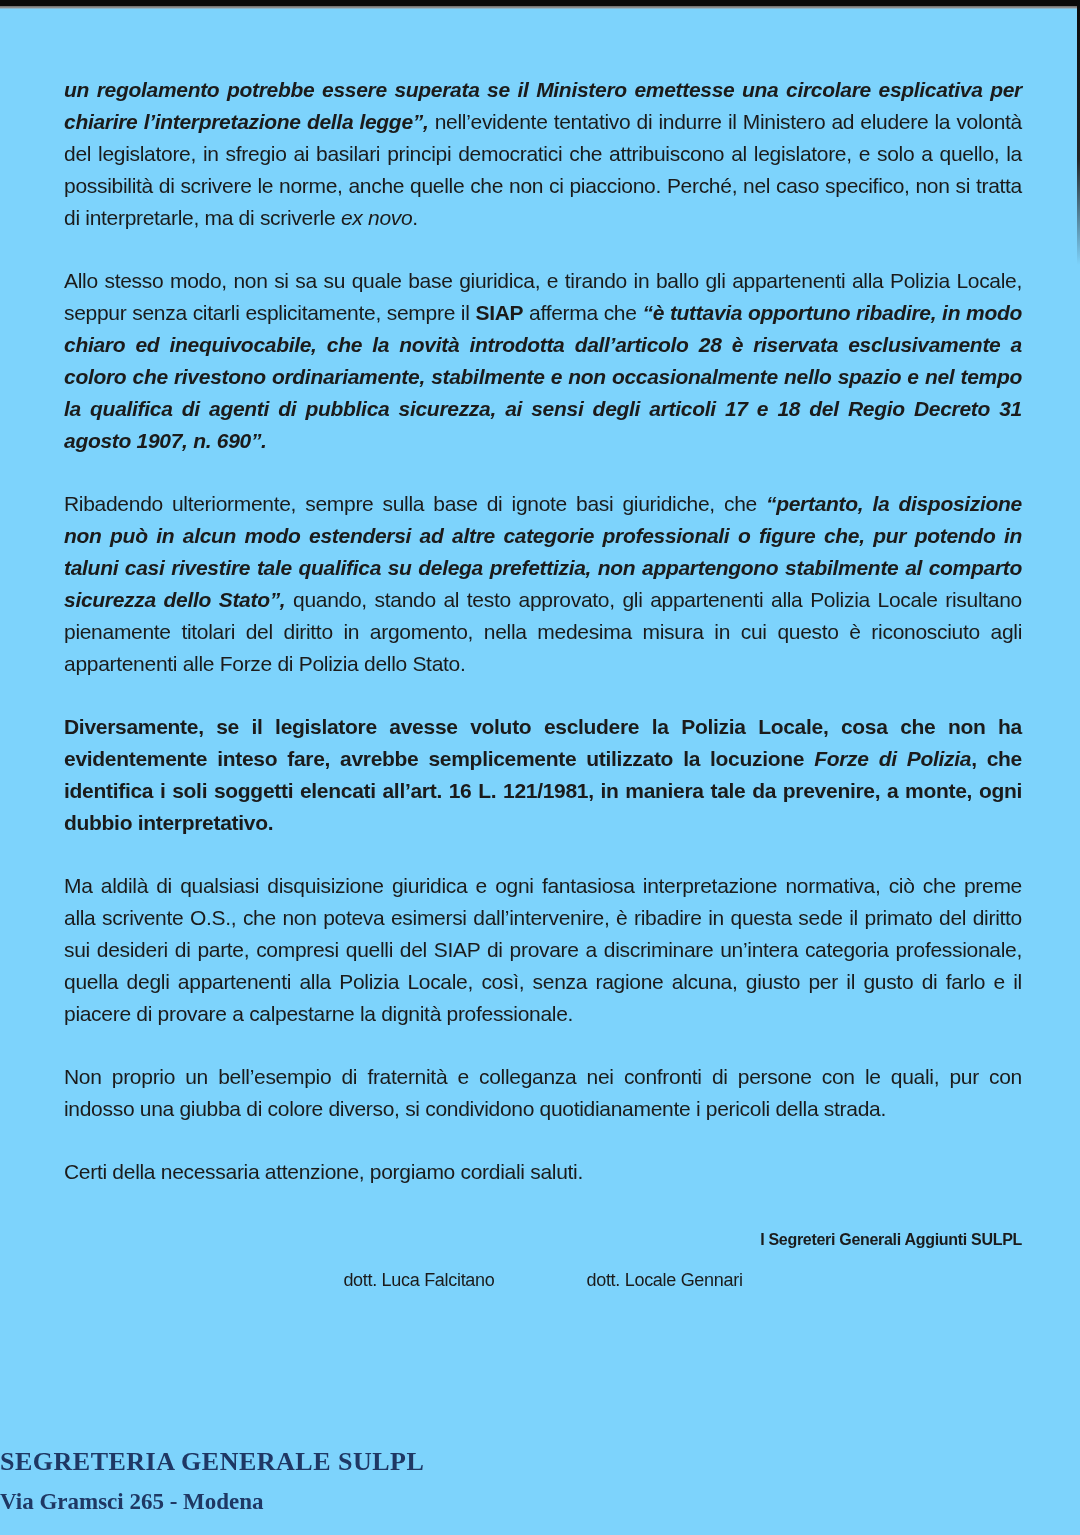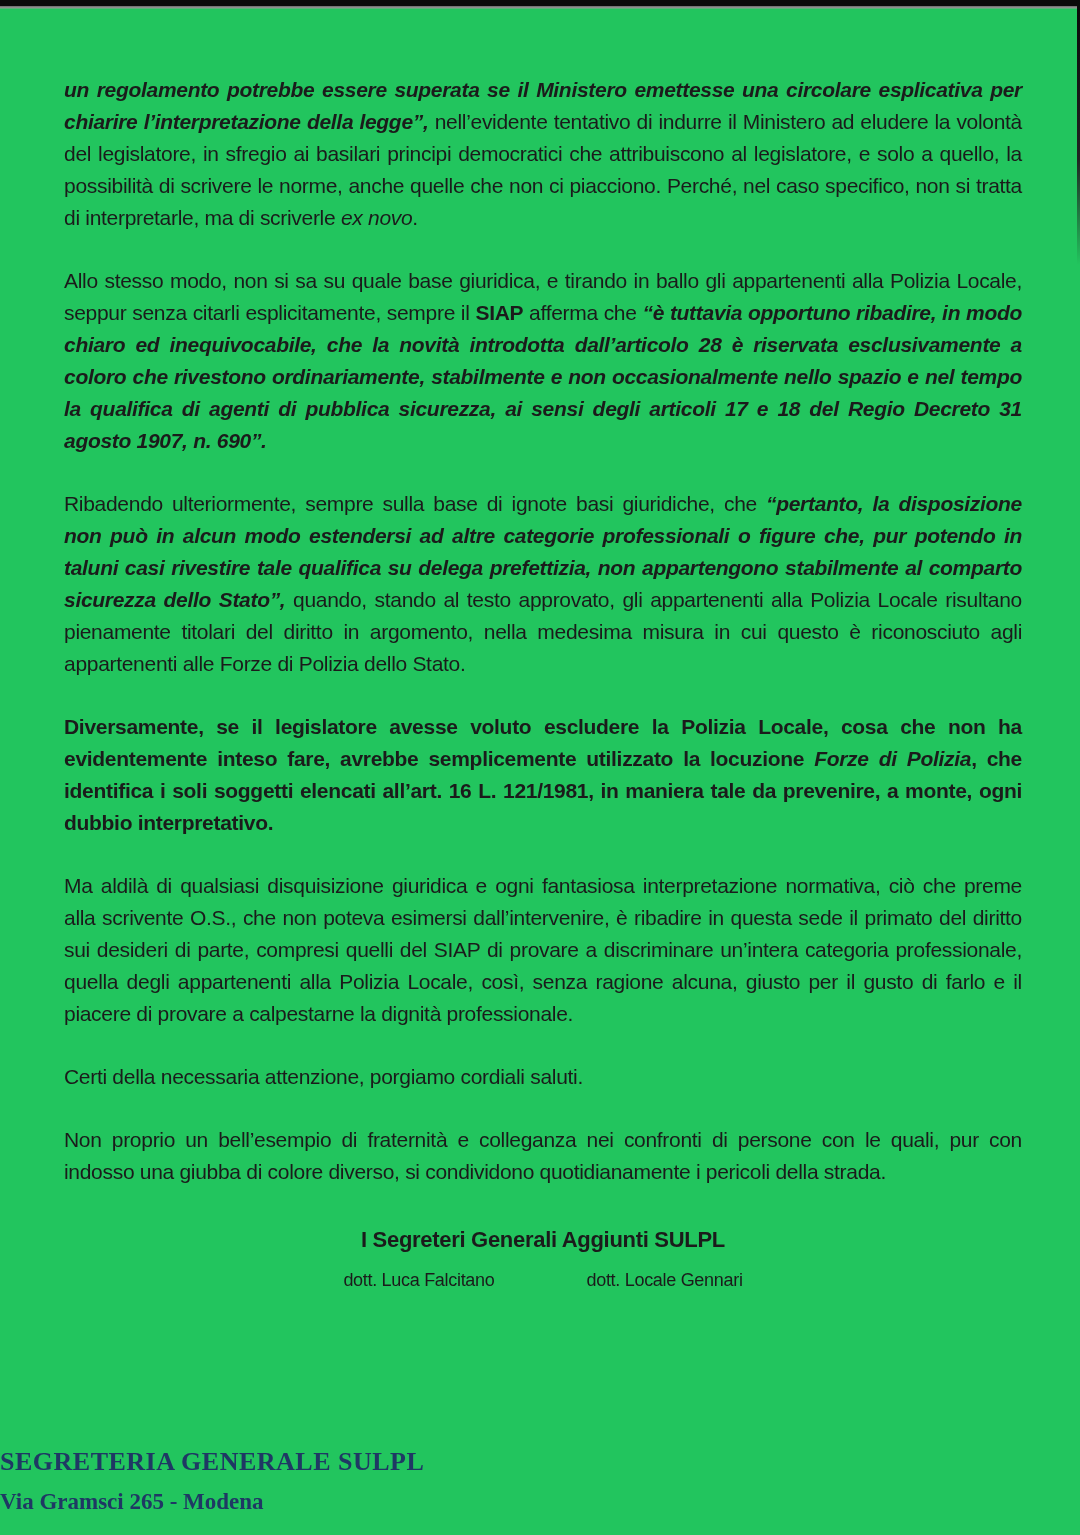--- a/index.html
+++ b/index.html
@@ -4,21 +4,21 @@
 <style>
   html, body {
     margin: 0;
     padding: 0;
     background: #ffffff;
   }
   .page {
     position: relative;
     width: 1080px;
     height: 1535px;
-    background: #22c55e;
+    background: #7dd3fc;
     overflow: hidden;
     font-family: "Liberation Sans", sans-serif;
   }
   
   .scan-bar-top {
     position: absolute;
     top: 0; left: 0; right: 0;
     height: 9px;
     background: linear-gradient(to bottom, #0a0a0a 0, #0a0a0a 6px, #6a6a6a 6px, #9a9a9a 8px, rgba(255,255,255,0) 9px);
   }
@@ -47,22 +47,23 @@
   .run.normal      { font-weight: normal; font-style: normal; }
   .run.bold        { font-weight: bold;   font-style: normal; }
   .run.italic      { font-weight: normal; font-style: italic; }
   .run.bold-italic { font-weight: bold;   font-style: italic; }
   .signature {
     margin-top: 36px;
     text-align: center;
   }
   .sig-title {
     font-weight: bold;
-    font-size: 22px;
+    font-size: 16px;
     margin-bottom: 8px;
+    text-align: right;
   }
   .sig-names {
     display: flex;
     justify-content: center;
     gap: 92px;
     font-size: 18px;
   }
   .footer {
     position: absolute;
     top: 1446px;
@@ -90,22 +91,22 @@
   <div class="scan-bar-top"></div>
   <div class="scan-bar-right"></div>
 
   <main class="doc">
     <div>
         <p class="body-par"><span class="run bold-italic">un regolamento potrebbe essere superata se il Ministero emettesse una circolare esplicativa per chiarire l’interpretazione della legge”,</span><span class="run normal"> nell’evidente tentativo di indurre il Ministero ad eludere la volontà del legislatore, in sfregio ai basilari principi democratici che attribuiscono al legislatore, e solo a quello, la possibilità di scrivere le norme, anche quelle che non ci piacciono. Perché, nel caso specifico, non si tratta di interpretarle, ma di scriverle </span><span class="run italic">ex novo</span><span class="run normal">.</span></p>
         <p class="body-par"><span class="run normal">Allo stesso modo, non si sa su quale base giuridica, e tirando in ballo gli appartenenti alla Polizia Locale, seppur senza citarli esplicitamente, sempre il </span><span class="run bold">SIAP</span><span class="run normal"> afferma che </span><span class="run bold-italic">“è tuttavia opportuno ribadire, in modo chiaro ed inequivocabile, che la novità introdotta dall’articolo 28 è riservata esclusivamente a coloro che rivestono ordinariamente, stabilmente e non occasionalmente nello spazio e nel tempo la qualifica di agenti di pubblica sicurezza, ai sensi degli articoli 17 e 18 del Regio Decreto 31 agosto 1907, n. 690”.</span></p>
         <p class="body-par"><span class="run normal">Ribadendo ulteriormente, sempre sulla base di ignote basi giuridiche, che </span><span class="run bold-italic">“pertanto, la disposizione non può in alcun modo estendersi ad altre categorie professionali o figure che, pur potendo in taluni casi rivestire tale qualifica su delega prefettizia, non appartengono stabilmente al comparto sicurezza dello Stato”,</span><span class="run normal"> quando, stando al testo approvato, gli appartenenti alla Polizia Locale risultano pienamente titolari del diritto in argomento, nella medesima misura in cui questo è riconosciuto agli appartenenti alle Forze di Polizia dello Stato.</span></p>
         <p class="body-par"><span class="run bold">Diversamente, se il legislatore avesse voluto escludere la Polizia Locale, cosa che non ha evidentemente inteso fare, avrebbe semplicemente utilizzato la locuzione </span><span class="run bold-italic">Forze di Polizia</span><span class="run bold">, che identifica i soli soggetti elencati all’art. 16 L. 121/1981, in maniera tale da prevenire, a monte, ogni dubbio interpretativo.</span></p>
         <p class="body-par"><span class="run normal">Ma aldilà di qualsiasi disquisizione giuridica e ogni fantasiosa interpretazione normativa, ciò che preme alla scrivente O.S., che non poteva esimersi dall’intervenire, è ribadire in questa sede il primato del diritto sui desideri di parte, compresi quelli del SIAP di provare a discriminare un’intera categoria professionale, quella degli appartenenti alla Polizia Locale, così, senza ragione alcuna, giusto per il gusto di farlo e il piacere di provare a calpestarne la dignità professionale.</span></p>
+        <p class="body-par"><span class="run normal">Non proprio un bell’esempio di fraternità e colleganza nei confronti di persone con le quali, pur con indosso una giubba di colore diverso, si condividono quotidianamente i pericoli della strada.</span></p>
         <p class="body-par"><span class="run normal">Certi della necessaria attenzione, porgiamo cordiali saluti.</span></p>
-        <p class="body-par"><span class="run normal">Non proprio un bell’esempio di fraternità e colleganza nei confronti di persone con le quali, pur con indosso una giubba di colore diverso, si condividono quotidianamente i pericoli della strada.</span></p>
       </div>
 
     <div class="signature">
       <div class="sig-title">I Segreteri Generali Aggiunti SULPL</div>
       <div class="sig-names">
           <span>dott. Luca Falcitano</span>
           <span>dott. Locale Gennari</span>
         </div>
     </div>
   </main>

